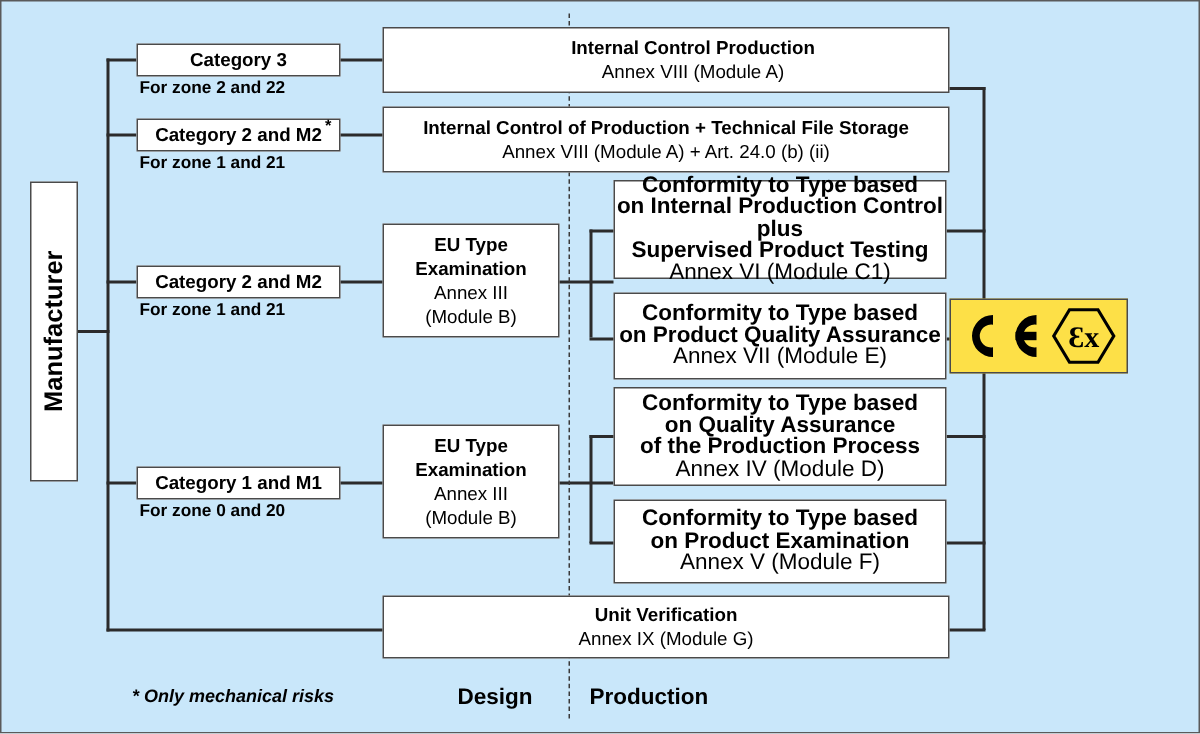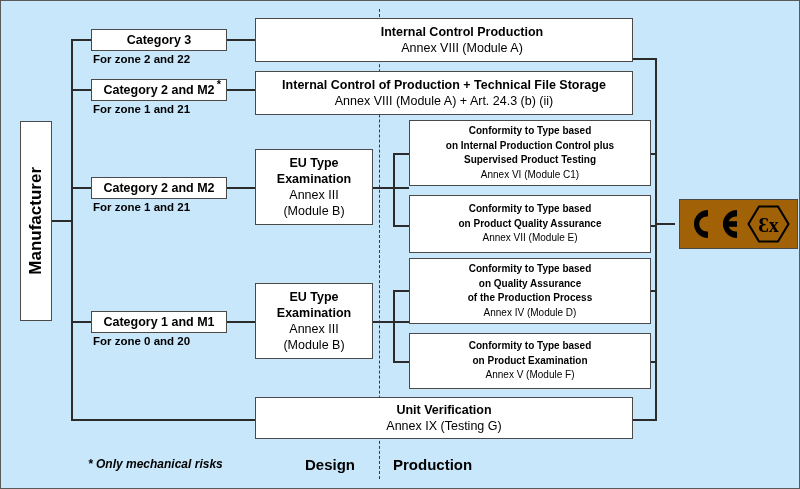--- a/index.html
+++ b/index.html
@@ -73,22 +73,22 @@
   }
 
   
   .prodwide {
     width: 378px;
     font-size: 12.5px;
     line-height: 16px;
   }
   
   .conf {
-    left: 408px; width: 242px;
-    font-size: 10px;
+    left: 408px; width: 222px;
+    font-size: 15px;
     line-height: 14.5px;
   }
 
   
   .line {
     position: absolute;
     background: #2b2b2b;
     z-index: 1;
   }
   .hline { height: 1.6px; }
@@ -97,22 +97,22 @@
   .dashed {
     position: absolute;
     left: 378px; top: 8px; width: 0;
     height: 470px;
     border-left: 1.6px dashed #3a3a3a;
     z-index: 2;
   }
 
   
   #ce-mark {
-    left: 678px; top: 198px; width: 119px; height: 50px;
-    background: #a16207;
+    left: 632px; top: 198px; width: 119px; height: 50px;
+    background: #fde047;
     border: 1.6px solid #4a4a4a;
     flex-direction: row;
     gap: 4px;
   }
 
   .footnote {
     position: absolute;
     left: 87px; top: 456px;
     font-style: italic;
     font-weight: 600;
@@ -221,21 +221,21 @@
     <span class="ln-n">(Module B)</span>
   </div>
 
   <div class="box prodwide" style="left:254px; top:17px; height:44px;padding-left:36px;">
     <span class="ln-b">Internal Control Production</span>
     <span class="ln-n">Annex VIII (Module A)</span>
   </div>
 
   <div class="box prodwide" style="left:254px; top:70px; height:44px;">
     <span class="ln-b">Internal Control of Production + Technical File Storage</span>
-    <span class="ln-n">Annex VIII (Module A) + Art. 24.3 (b) (ii)</span>
+    <span class="ln-n">Annex VIII (Module A) + Art. 24.0 (b) (ii)</span>
   </div>
 
   <div class="box conf" style="top:119px; height:66px;">
     <span class="ln-b">Conformity to Type based</span>
     <span class="ln-b">on Internal Production Control plus</span>
     <span class="ln-b">Supervised Product Testing</span>
     <span class="ln-n">Annex  VI (Module C1)</span>
   </div>
 
   <div class="box conf" style="top:194px; height:58px;">
@@ -252,21 +252,21 @@
   </div>
 
   <div class="box conf" style="top:332px; height:56px;">
     <span class="ln-b">Conformity to Type based</span>
     <span class="ln-b">on Product Examination</span>
     <span class="ln-n">Annex  V (Module F)</span>
   </div>
 
   <div class="box prodwide" style="left:254px; top:396px; height:42px;">
     <span class="ln-b">Unit Verification</span>
-    <span class="ln-n">Annex IX (Testing G)</span>
+    <span class="ln-n">Annex IX (Module G)</span>
   </div>
 
   <div class="box" id="ce-mark">
     <svg width="108" height="42" viewBox="0 0 108 42">
 
       <path d="M 23 7 A 14 14 0 1 0 23 35 L 23 28.5 A 7.6 7.6 0 1 1 23 13.5 Z" fill="#000"></path>
 
       <path d="M 52 7 A 14 14 0 1 0 52 35 L 52 28.5 A 7.6 7.6 0 1 1 52 13.5 Z" fill="#000"></path>
       <rect x="38" y="18.2" width="14" height="5.6" fill="#000"></rect>
 

